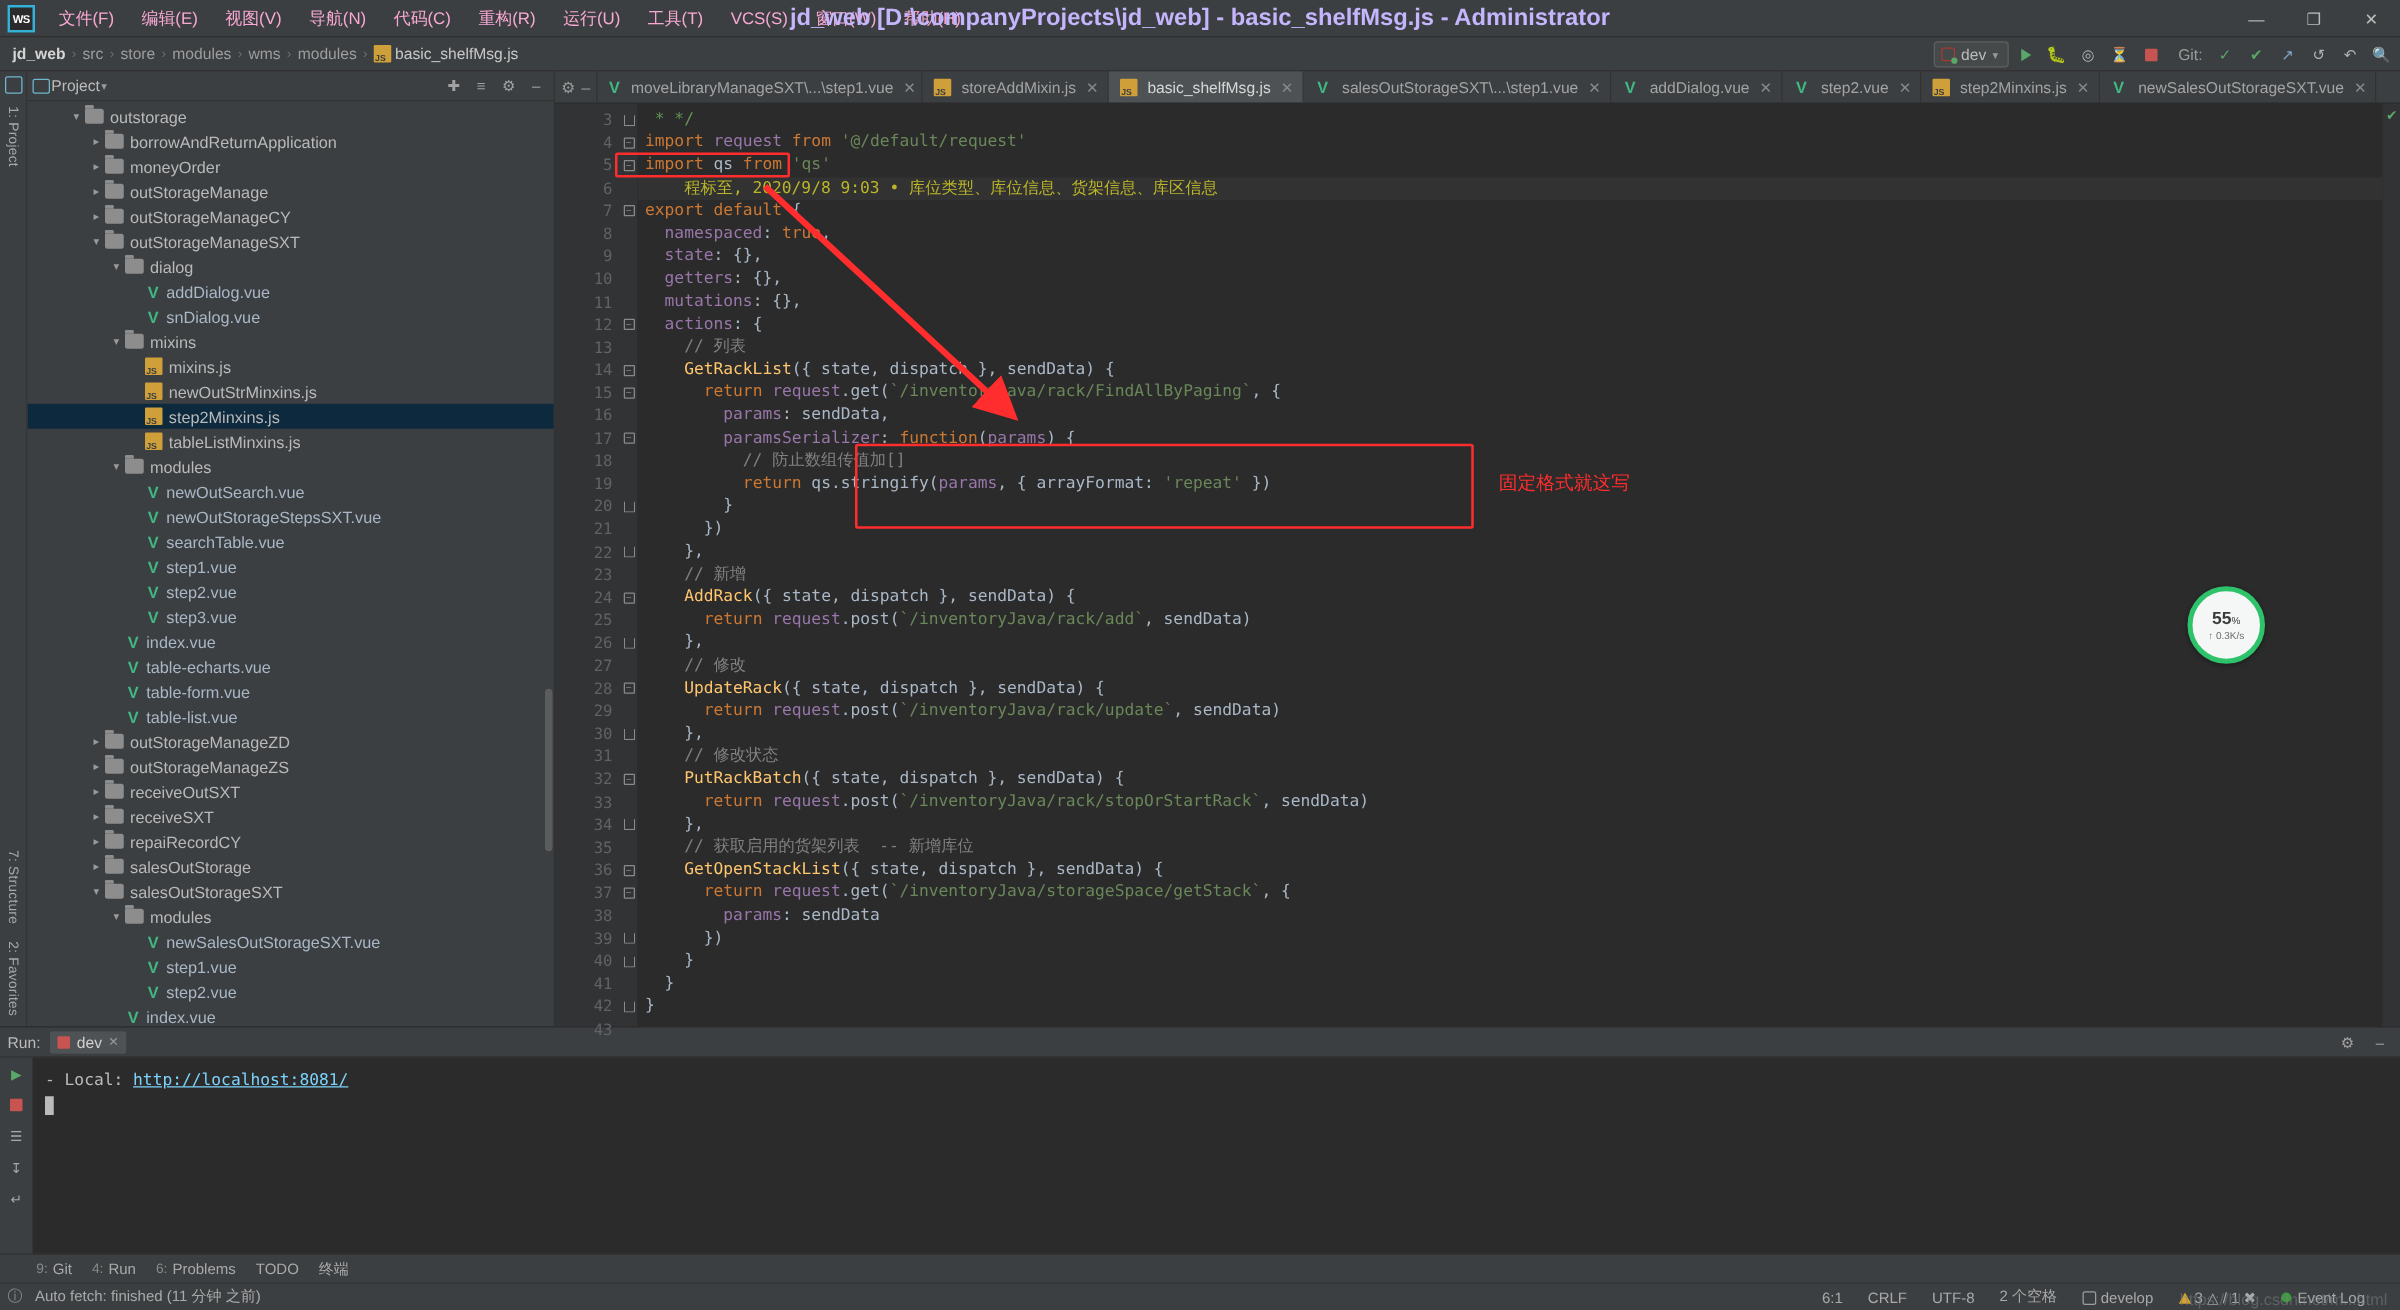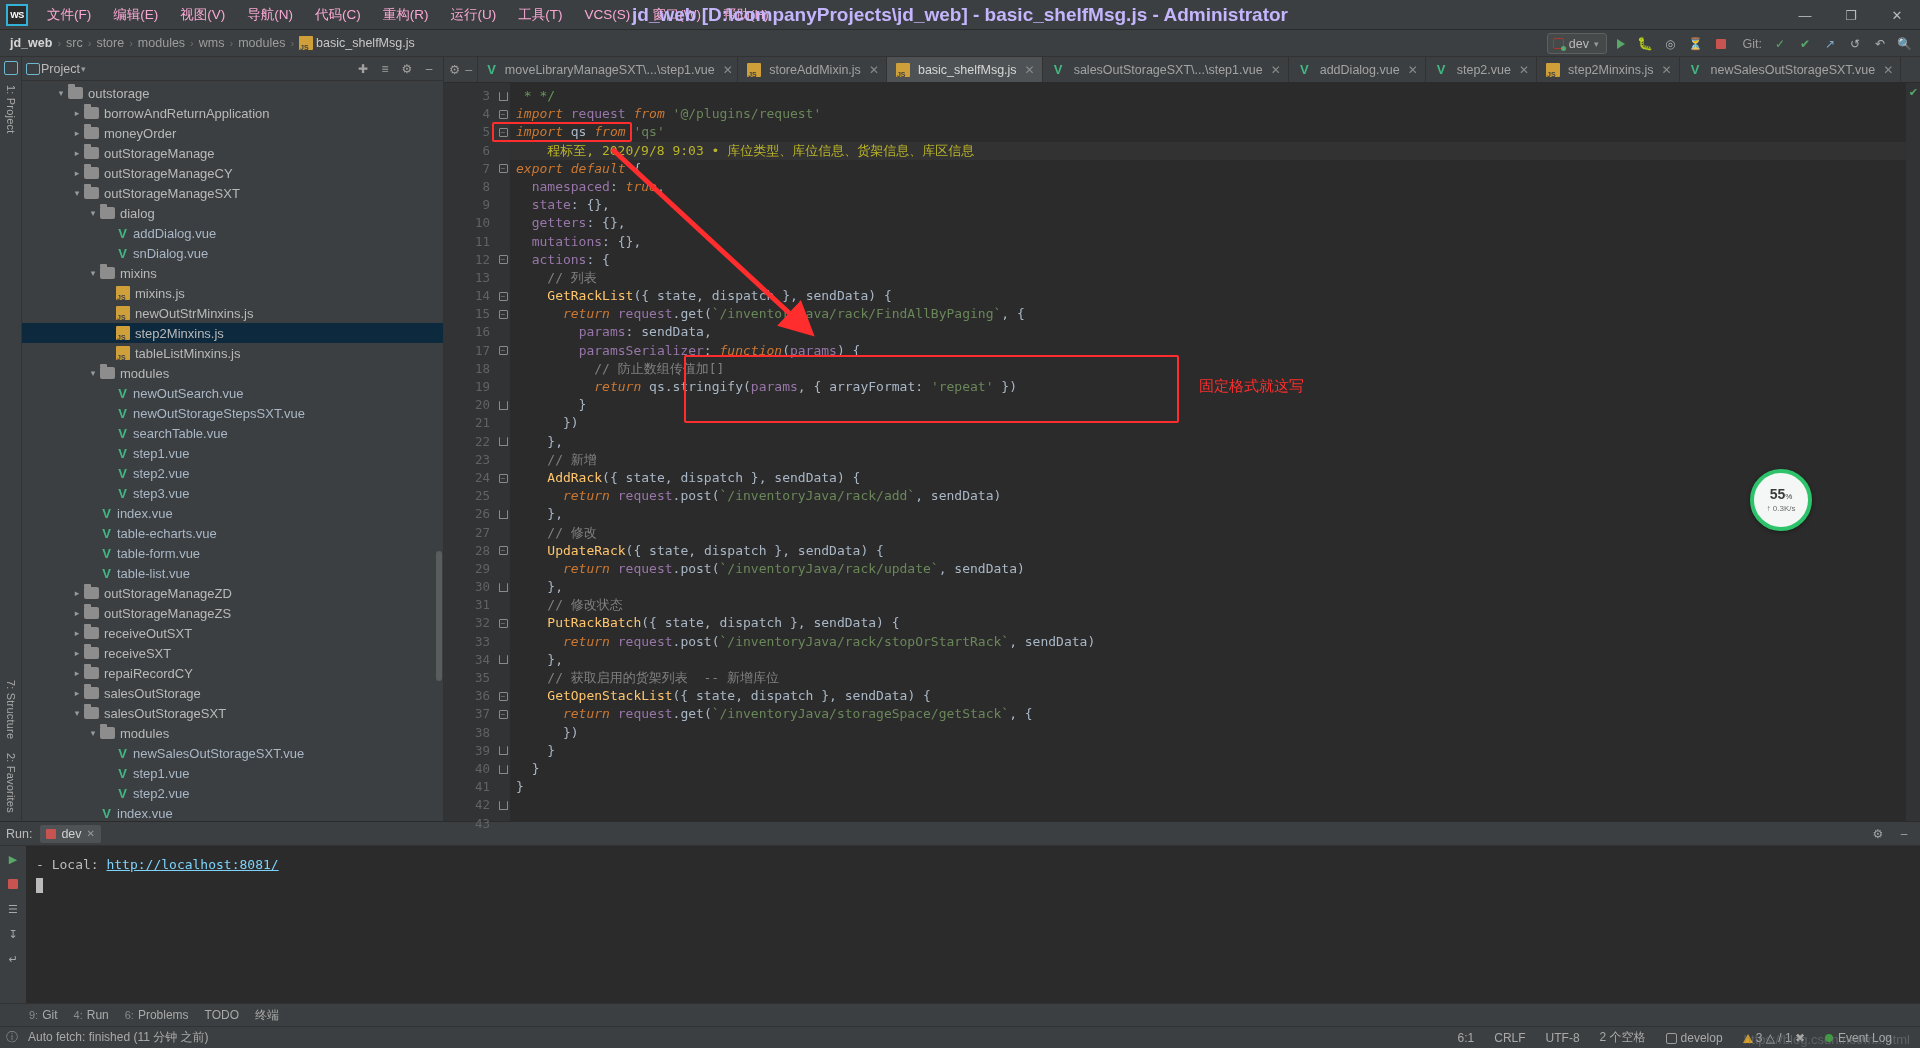--- a/index.html
+++ b/index.html
@@ -163,21 +163,21 @@
     line-height: 7px; text-align: center; background: #313335; border-radius: 1px;
   }
   .code-area {
     flex: 1; background: #2b2b2b; font-family: "DejaVu Sans Mono", monospace;
     font-size: 13px; padding-top: 4px; position: relative; overflow: hidden;
   }
   .cl { height: 18.2px; line-height: 18.2px; white-space: pre; padding-left: 6px; }
   .cl.hl { background: #323232; }
 
   
-  .kw { color: #cc7832; font-style: italic; }
+  .kw { color: #cc7832; }
   .str { color: #6a8759; }
   .fn { color: #ffc66d; }
   .prop { color: #9876aa; }
   .ident { color: #a9b7c6; }
   .cmt { color: #808080; }
   .doccmt { color: #629755; }
   .punc { color: #a9b7c6; }
   .annot { color: #bbb529; }
 
   
@@ -712,21 +712,21 @@
               <span class="fold-box" style="border-top: none;"></span>
             </div>
             <div class="fold"></div>
             <div class="fold">
               <span class="fold-box" style="border-top: none;"></span>
             </div>
             <div class="fold"></div>
           </div>
         <div class="code-area" id="code-root">
             <div class="cl"><span class="doccmt"> * */</span></div>
-            <div class="cl"><span class="kw">import</span><span class="prop"> request </span><span class="kw">from</span><span class="ident"> </span><span class="str">'@/plugins/request'</span></div>
+            <div class="cl"><span class="kw">import</span><span class="prop"> request </span><span class="kw">from</span><span class="ident"> </span><span class="str">'@/default/request'</span></div>
             <div class="cl"><span class="kw">import</span><span class="ident"> qs </span><span class="kw">from</span><span class="ident"> </span><span class="str">'qs'</span></div>
             <div class="cl hl"><span class="annot">    程标至, 2020/9/8 9:03 • 库位类型、库位信息、货架信息、库区信息</span></div>
             <div class="cl"><span class="kw">export</span><span class="ident"> </span><span class="kw">default</span><span class="punc"> {</span></div>
             <div class="cl"><span class="ident">  </span><span class="prop">namespaced</span><span class="punc">: </span><span class="kw">true</span><span class="punc">,</span></div>
             <div class="cl"><span class="ident">  </span><span class="prop">state</span><span class="punc">: {},</span></div>
             <div class="cl"><span class="ident">  </span><span class="prop">getters</span><span class="punc">: {},</span></div>
             <div class="cl"><span class="ident">  </span><span class="prop">mutations</span><span class="punc">: {},</span></div>
             <div class="cl"><span class="ident">  </span><span class="prop">actions</span><span class="punc">: {</span></div>
             <div class="cl"><span class="cmt">    // 列表</span></div>
             <div class="cl"><span class="ident">    </span><span class="fn">GetRackList</span><span class="punc">({ </span><span class="ident">state</span><span class="punc">, </span><span class="ident">dispatch</span><span class="punc"> }, </span><span class="ident">sendData</span><span class="punc">) {</span></div>
@@ -746,20 +746,21 @@
             <div class="cl"><span class="ident">    </span><span class="fn">UpdateRack</span><span class="punc">({ </span><span class="ident">state</span><span class="punc">, </span><span class="ident">dispatch</span><span class="punc"> }, </span><span class="ident">sendData</span><span class="punc">) {</span></div>
             <div class="cl"><span class="ident">      </span><span class="kw">return</span><span class="ident"> </span><span class="prop">request</span><span class="punc">.</span><span class="ident">post</span><span class="punc">(</span><span class="str">`/inventoryJava/rack/update`</span><span class="punc">, </span><span class="ident">sendData</span><span class="punc">)</span></div>
             <div class="cl"><span class="punc">    },</span></div>
             <div class="cl"><span class="cmt">    // 修改状态</span></div>
             <div class="cl"><span class="ident">    </span><span class="fn">PutRackBatch</span><span class="punc">({ </span><span class="ident">state</span><span class="punc">, </span><span class="ident">dispatch</span><span class="punc"> }, </span><span class="ident">sendData</span><span class="punc">) {</span></div>
             <div class="cl"><span class="ident">      </span><span class="kw">return</span><span class="ident"> </span><span class="prop">request</span><span class="punc">.</span><span class="ident">post</span><span class="punc">(</span><span class="str">`/inventoryJava/rack/stopOrStartRack`</span><span class="punc">, </span><span class="ident">sendData</span><span class="punc">)</span></div>
             <div class="cl"><span class="punc">    },</span></div>
             <div class="cl"><span class="cmt">    // 获取启用的货架列表  -- 新增库位</span></div>
             <div class="cl"><span class="ident">    </span><span class="fn">GetOpenStackList</span><span class="punc">({ </span><span class="ident">state</span><span class="punc">, </span><span class="ident">dispatch</span><span class="punc"> }, </span><span class="ident">sendData</span><span class="punc">) {</span></div>
             <div class="cl"><span class="ident">      </span><span class="kw">return</span><span class="ident"> </span><span class="prop">request</span><span class="punc">.</span><span class="ident">get</span><span class="punc">(</span><span class="str">`/inventoryJava/storageSpace/getStack`</span><span class="punc">, {</span></div>
+            <div class="cl"><span class="ident">        </span><span class="prop">params</span><span class="punc">: </span><span class="ident">sendData</span></div>
             <div class="cl"><span class="punc">      })</span></div>
             <div class="cl"><span class="punc">    }</span></div>
             <div class="cl"><span class="punc">  }</span></div>
             <div class="cl"><span class="punc">}</span></div>
             <div class="cl"><span class="punc"></span></div>
           </div>
         <div class="right-strip">
           <span class="check-ok">✔</span>
         </div>
 

